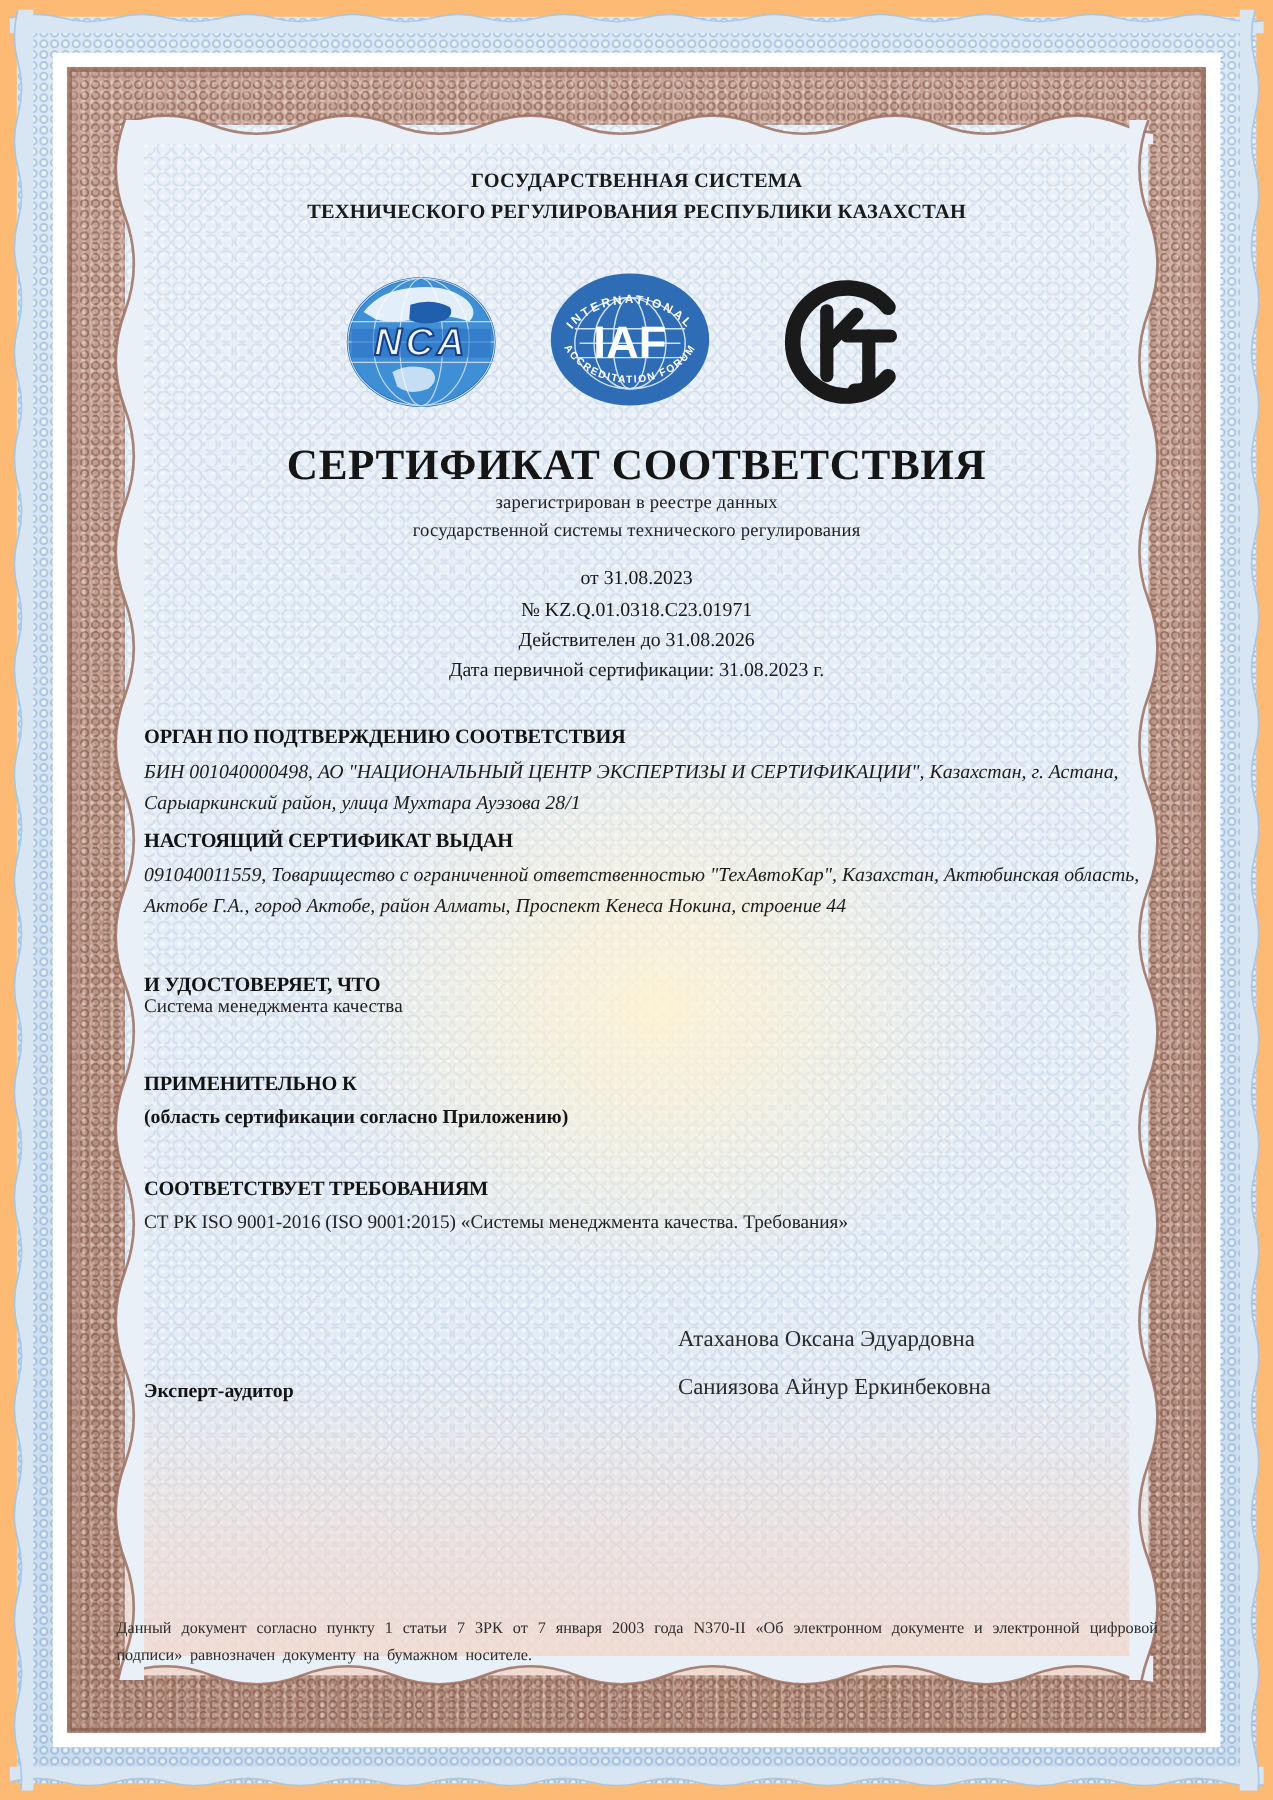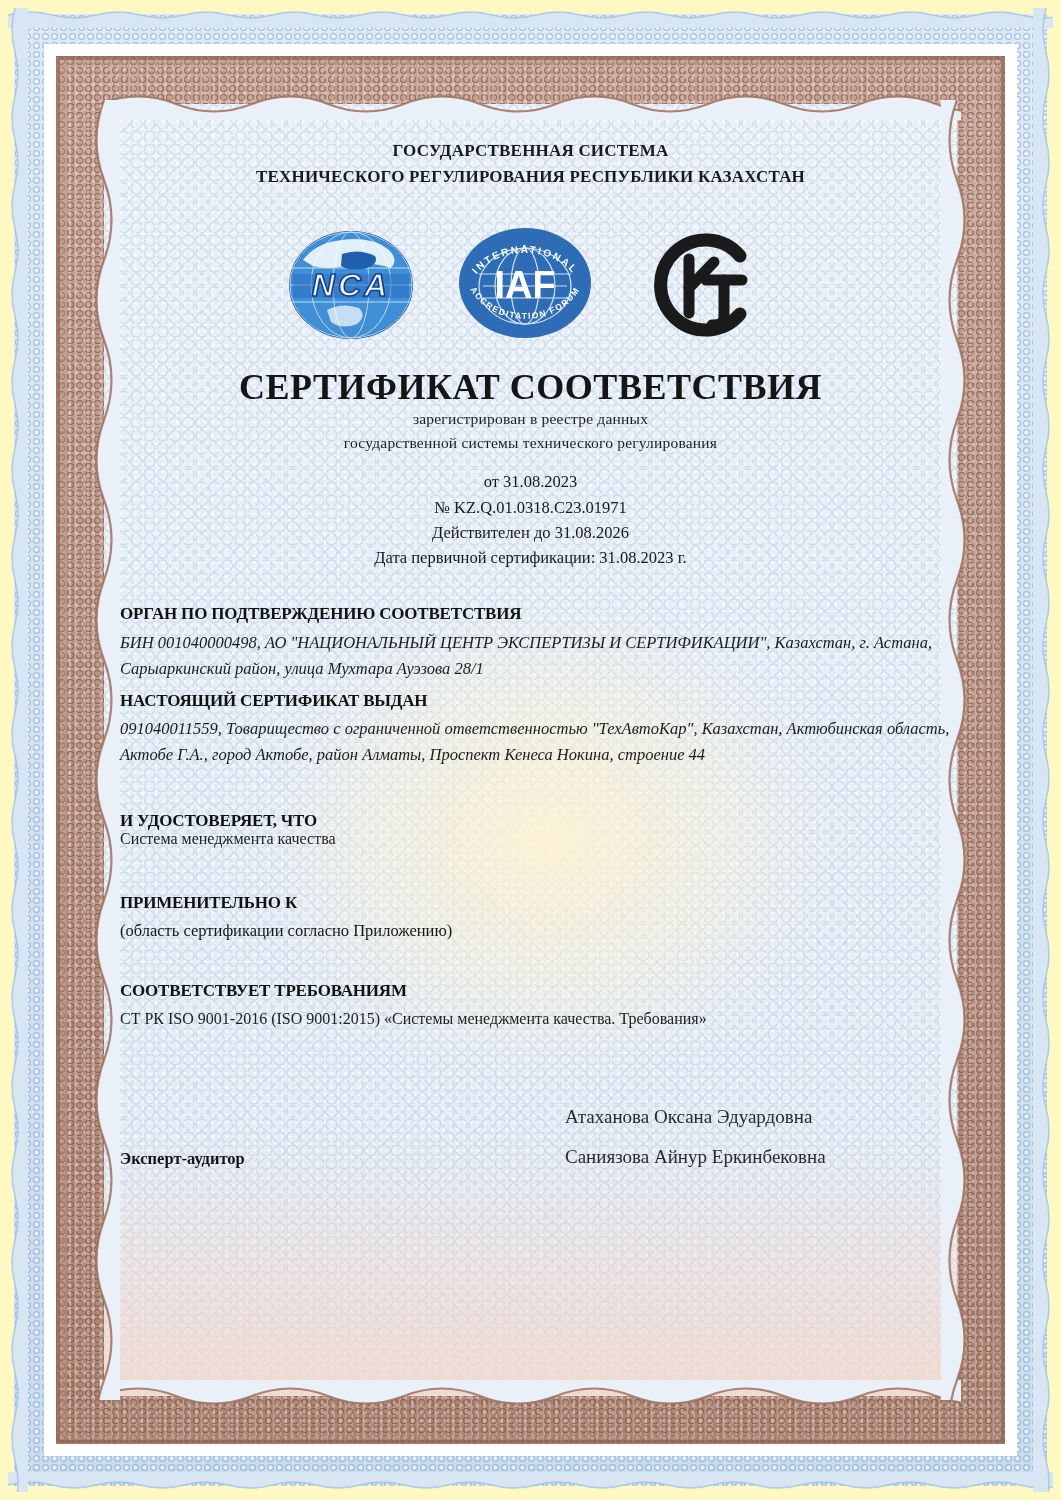--- a/index.html
+++ b/index.html
@@ -1,17 +1,17 @@
 <!DOCTYPE html>
 <html><head>
 <meta charset="utf-8">
 <style>
   html,body{margin:0;padding:0;background:#ffffff;}
   .certificate{
-    position:relative;width:1061px;height:1500px;background:#fef9c3;overflow:hidden;
+    position:relative;width:1061px;height:1500px;background:#fdba74;overflow:hidden;
     font-family:"Liberation Serif","DejaVu Serif",serif;color:#1f1f1f;
   }
   
   .band-blue{
     position:absolute;inset:14px;
     background-image:
       radial-gradient(circle, rgba(255,255,255,.55) 0 1.2px, transparent 2.2px),
       radial-gradient(circle, transparent 2px, rgba(108,152,200,.45) 2.6px 3.4px, transparent 3.9px),
       linear-gradient(#dde9f5,#cadcee);
     background-size:9px 9px,9px 9px,100% 100%;
@@ -43,21 +43,21 @@
   .content{position:absolute;inset:0;}
   .abs{position:absolute;}
   .center{left:0;right:0;text-align:center;}
   .gov-line{font-weight:bold;font-size:17px;letter-spacing:.2px;color:#1a1a1a;}
   .title{font-weight:bold;font-size:36px;letter-spacing:.5px;color:#151515;}
   .subtitle{font-size:15.5px;color:#1e1e1e;letter-spacing:.2px;}
   .reg-line{font-size:16.5px;color:#181818;}
   .sec-head{font-weight:bold;font-size:17px;letter-spacing:-.2px;color:#121212;}
   .sec-body-italic{font-style:italic;font-size:16.5px;line-height:26px;color:#1c1c1c;width:846px;}
   .sec-body{font-size:16px;color:#222;}
-  .sec-body-bold{font-weight:normal;font-size:16.5px;color:#161616;}
+  .sec-body-bold{font-weight:bold;font-size:16.5px;color:#161616;}
   .sig-label{font-weight:bold;font-size:16.5px;line-height:25px;color:#141414;}
   .sig-name{font-size:19px;color:#2a2a2a;}
   .footer-note{
     font-size:13.5px;line-height:22px;color:#2c2c2c;width:868px;text-align:justify;
     word-spacing:3px;
   }
   .logos-row{position:absolute;top:226px;left:0;width:100%;height:118px;}
 </style>
 </head>
 <body>
@@ -178,14 +178,15 @@
     <div class="abs sec-body-bold" style="left:120px;top:921px">(область сертификации согласно Приложению)</div>
 
     <div class="abs sec-head" style="left:120px;top:981px">СООТВЕТСТВУЕТ ТРЕБОВАНИЯМ</div>
     <div class="abs sec-body" style="left:120px;top:1010px">СТ РК ISO 9001-2016 (ISO 9001:2015) «Системы менеджмента качества. Требования»</div>
 
     <div class="abs sig-name" style="left:565px;top:1106px">Атаханова Оксана Эдуардовна</div>
 
     <div class="abs sig-label" style="left:120px;top:1146px">Эксперт-аудитор</div>
     <div class="abs sig-name" style="left:565px;top:1146px">Саниязова Айнур Еркинбековна</div>
 
+    <div class="abs footer-note" style="left:97px;top:1346px">Данный документ согласно пункту 1 статьи 7 ЗРК от 7 января 2003 года N370-II «Об электронном документе и электронной цифровой подписи» равнозначен документу на бумажном носителе.</div>
   </div>
 </div>
 
 </body></html>

